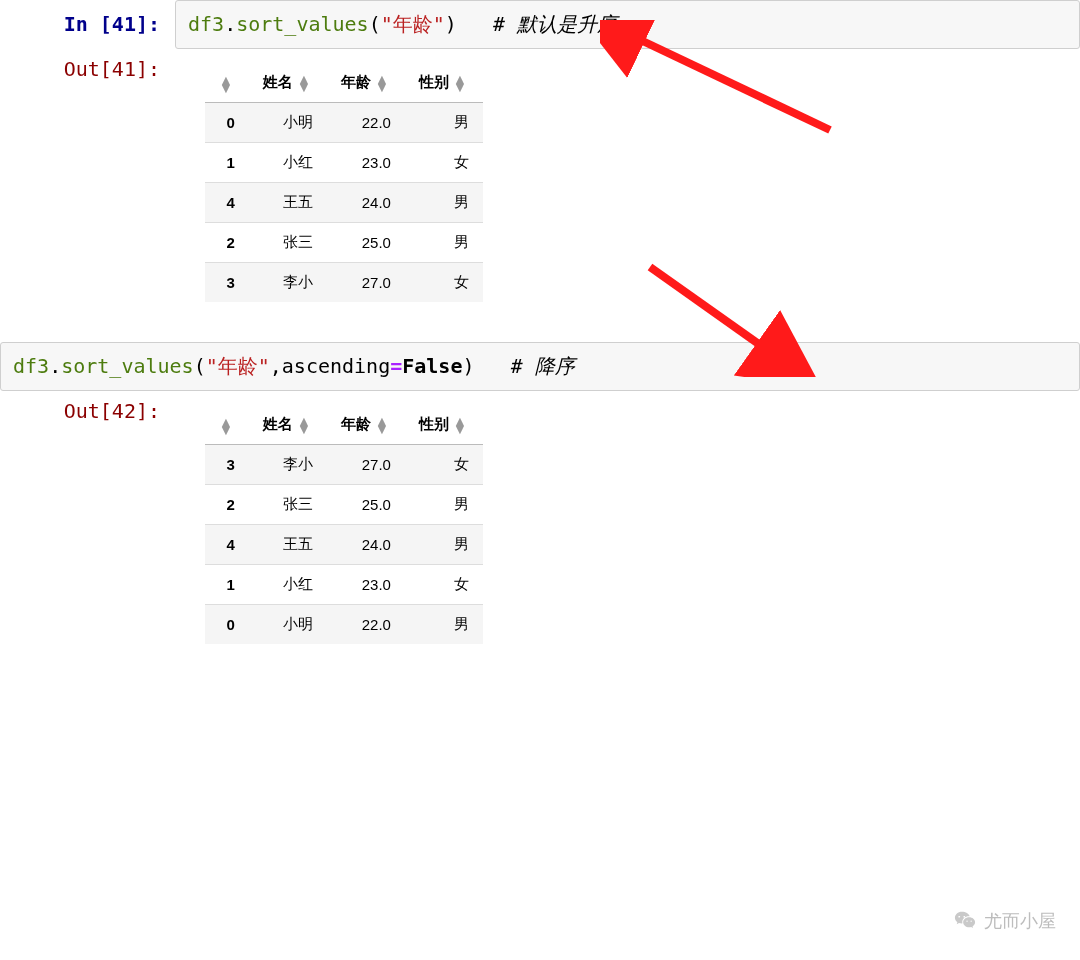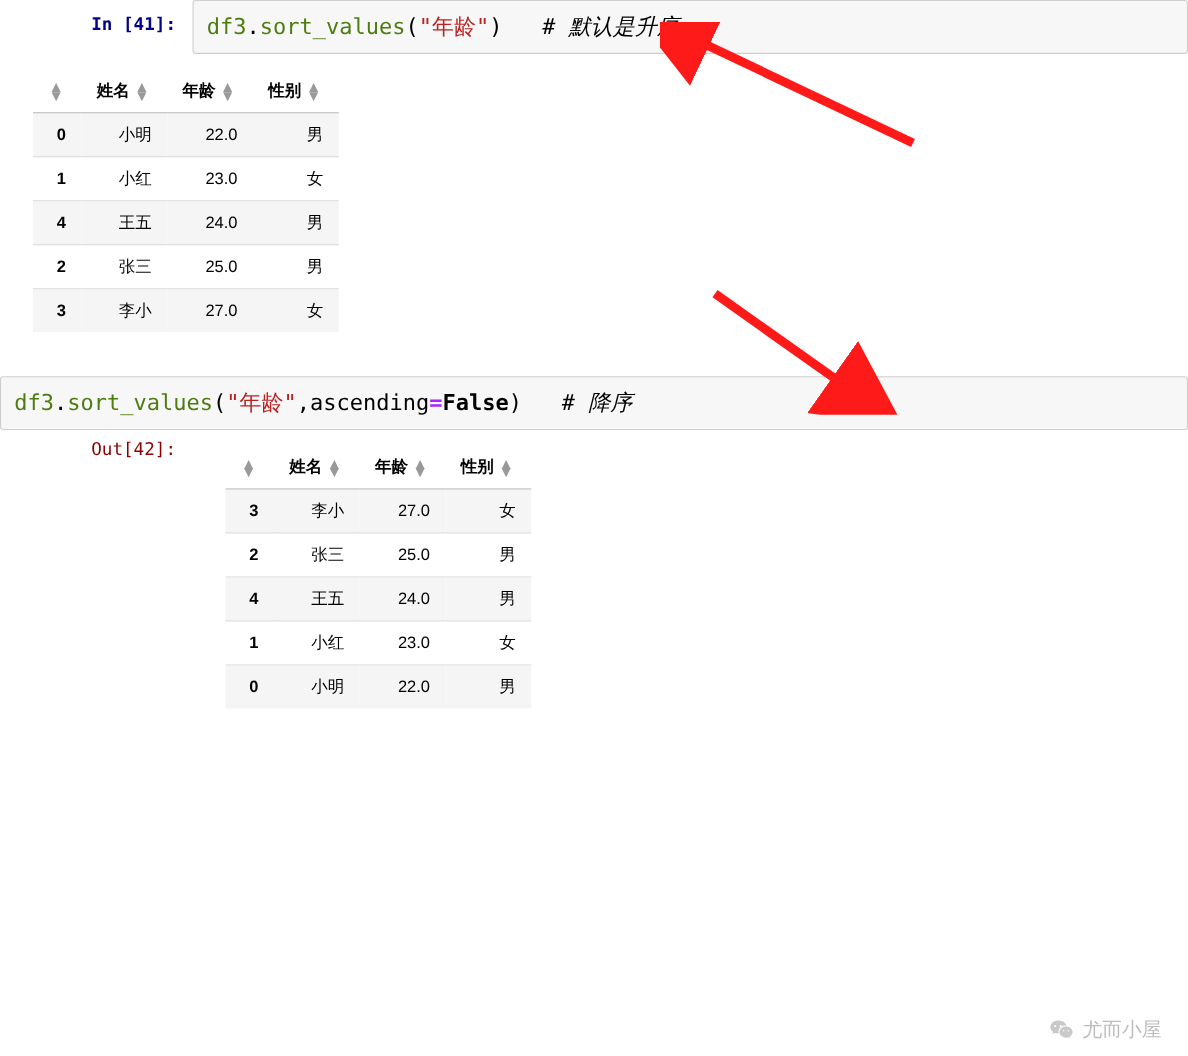--- a/index.html
+++ b/index.html
@@ -14,21 +14,21 @@
       display: flex;
       align-items: flex-start;
       margin-bottom: 8px;
     }
     .prompt {
       width: 175px;
       text-align: right;
       padding-right: 15px;
       padding-top: 12px;
       font-family: Menlo, Monaco, Consolas, monospace;
-      font-size: 16px;
+      font-size: 20px;
       flex-shrink: 0;
     }
     .prompt.in { color: #00008b; font-weight: bold;}
     .prompt.out { color: #8b0000; padding-top: 0px;}
     .code-cell {
       flex: 1;
       background: #f7f7f7;
       border: 1px solid #cfcfcf;
       padding: 10px 12px;
       border-radius: 3px;
@@ -87,42 +87,43 @@
     .sort-icon::before { content: "▲"; display:block; }
     .sort-icon::after  { content: "▼"; display:block; }
     .cell-block { margin-bottom: 40px; position: relative; }
     .arrow {
       position: absolute;
       pointer-events: none;
     }
     .watermark {
       position: fixed;
       right: 24px;
-      bottom: 12px;
+      bottom: 27px;
       color: #bdbdbd;
       font-family: -apple-system, BlinkMacSystemFont, 'Segoe UI', Helvetica, Arial, sans-serif;
       font-size: 18px;
       display: flex;
-      align-items: center;
+      align-items: flex-start;
       gap: 8px;
     }
     .wechat-icon {
       width: 22px; height: 22px;
       display:inline-block;
     }
   </style>
 </head>
 <body>
 
 <div class="cell-block">
   <div class="cell-row">
     <div class="prompt in">In [41]:</div>
     <div class="code-cell"><span class="tok-method">df3</span>.<span class="tok-method">sort_values</span><span class="tok-paren">(</span><span class="tok-str">"年龄"</span><span class="tok-paren">)</span>   <span class="tok-comment"># 默认是升序</span></div>
   </div>
   <div class="cell-row">
+    <div class="prompt out">Out[41]:</div>
     <div class="output-area">
       <table class="dataframe">
         <thead>
           <tr>
             <th><span class="sort-icon"></span></th>
             <th><span>姓名</span> <span class="sort-icon"></span></th>
             <th><span>年龄</span> <span class="sort-icon"></span></th>
             <th><span>性别</span> <span class="sort-icon"></span></th>
           </tr>
         </thead>

